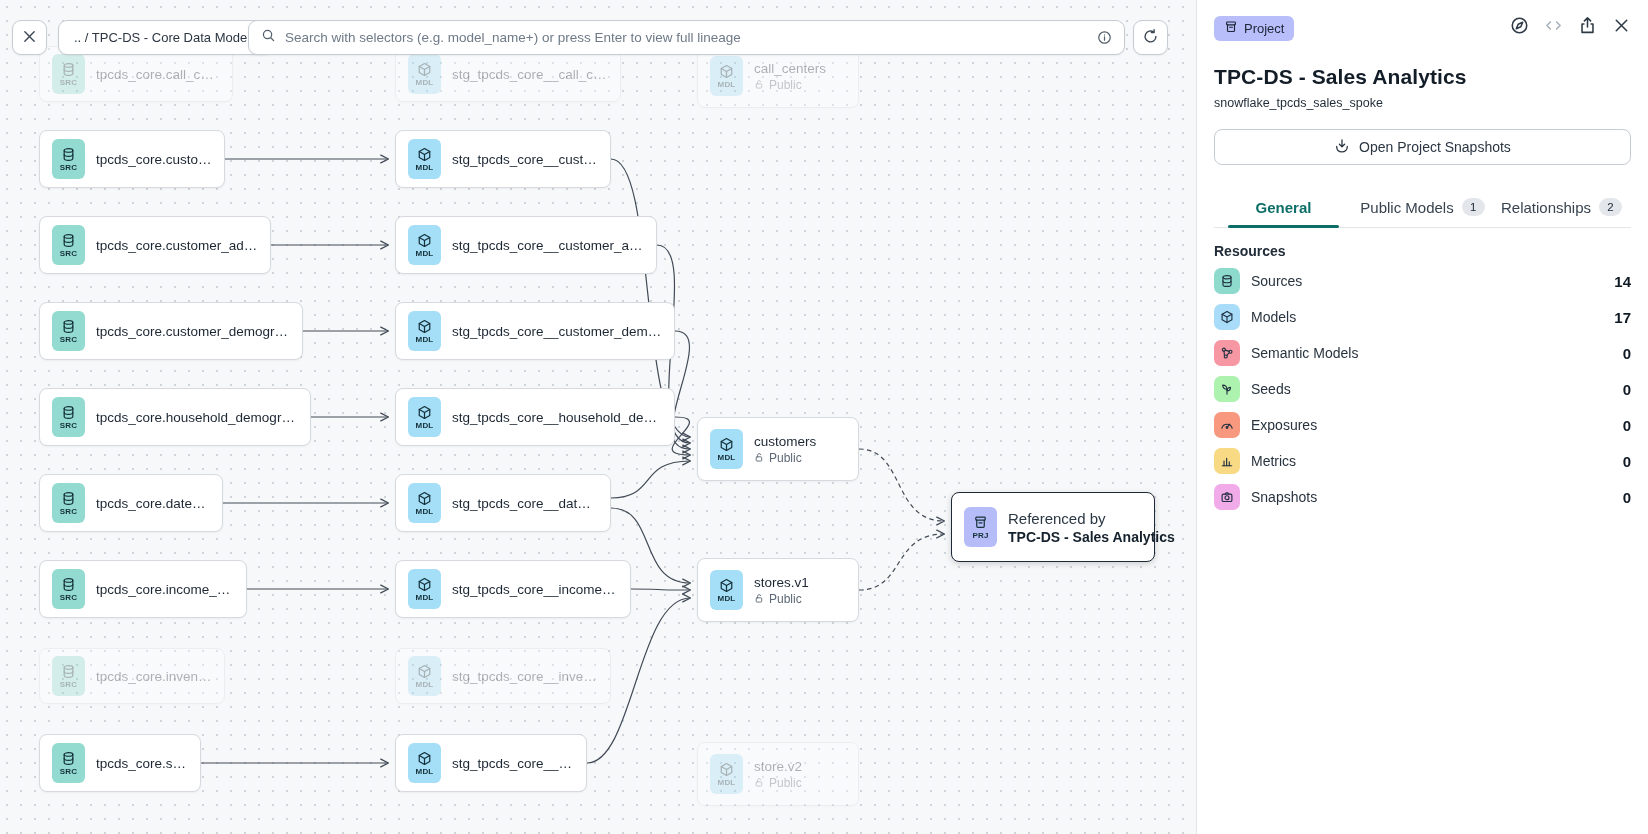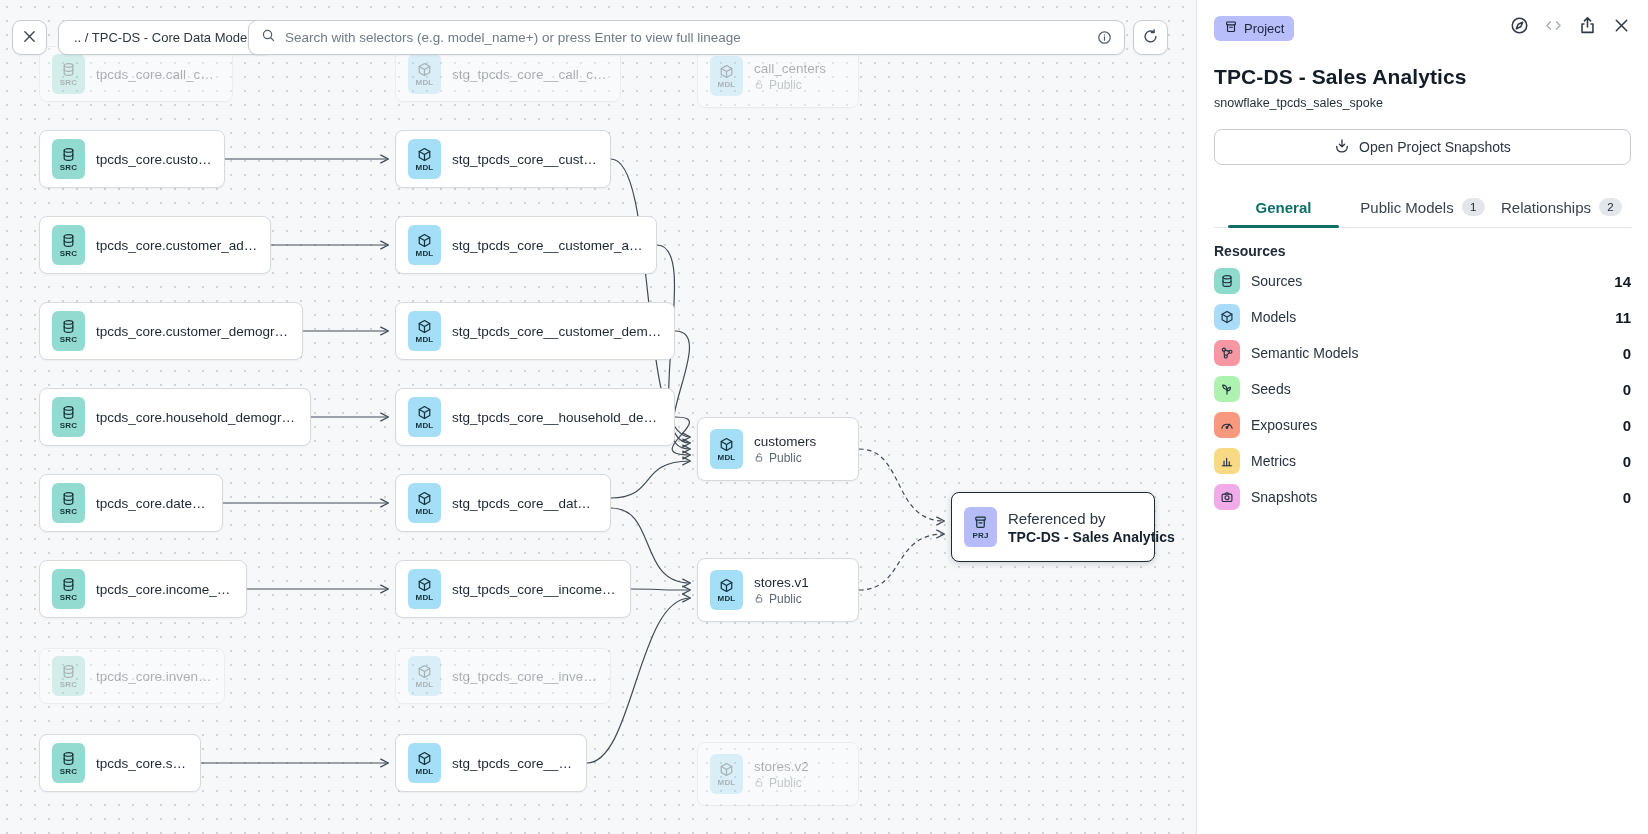--- a/index.html
+++ b/index.html
@@ -401,21 +401,21 @@
         </div>
         <div class="node faded" style="left: 697px; top: 742px; width: 162px; height: 64px;">
           <div class="tile" style="background:#a5def7">
             <svg viewBox="0 0 16 16" fill="none" stroke="currentColor" stroke-width="1.3" stroke-linecap="round" stroke-linejoin="round">
               <path d="M8 1.6 13.6 4.8v6.4L8 14.4 2.4 11.2V4.8Z"></path>
               <path d="M2.4 4.8 8 8l5.6-3.2M8 8v6.4"></path>
             </svg>
             <span class="tlab">MDL</span>
           </div>
           <div class="nlabels">
-            <div class="nname">stores.v2</div>
+            <div class="nname">store.v2</div>
             <div class="nsub"><span style="display:flex">
                 <svg viewBox="0 0 16 16" fill="none" stroke="currentColor" stroke-width="1.3" stroke-linecap="round" stroke-linejoin="round">
                   <rect x="3.2" y="7" width="8" height="6.2" rx="1.2"></rect>
                   <path d="M5.2 7V4.7A2.5 2.5 0 0 1 10 3.9"></path>
                 </svg>
               </span>Public</div>
           </div>
         </div>
         <div class="node selected" style="left: 951px; top: 492px; width: 204px; height: 70px;">
           <div class="tile" style="background:#b6bcf8">
@@ -539,21 +539,21 @@
           <span class="res-count">14</span>
         </div>
         <div class="res-row">
           <span class="res-tile" style="background:#a8dcf8">
             <svg viewBox="0 0 16 16" fill="none" stroke="currentColor" stroke-width="1.3" stroke-linecap="round" stroke-linejoin="round">
               <path d="M8 1.6 13.6 4.8v6.4L8 14.4 2.4 11.2V4.8Z"></path>
               <path d="M2.4 4.8 8 8l5.6-3.2M8 8v6.4"></path>
             </svg>
           </span>
           <span class="res-label">Models</span>
-          <span class="res-count">11</span>
+          <span class="res-count">17</span>
         </div>
         <div class="res-row">
           <span class="res-tile" style="background:#f897a4">
             <svg viewBox="0 0 16 16" fill="none" stroke="currentColor" stroke-width="1.3" stroke-linecap="round" stroke-linejoin="round">
               <circle cx="4.4" cy="4.2" r="1.7"></circle>
               <circle cx="12" cy="6.6" r="1.7"></circle>
               <circle cx="6.6" cy="12" r="1.7"></circle>
               <path d="m6 4.7 4.4 1.4M5 10.5 4.6 5.9M7.7 10.8l2.8-3"></path>
             </svg>
           </span>

